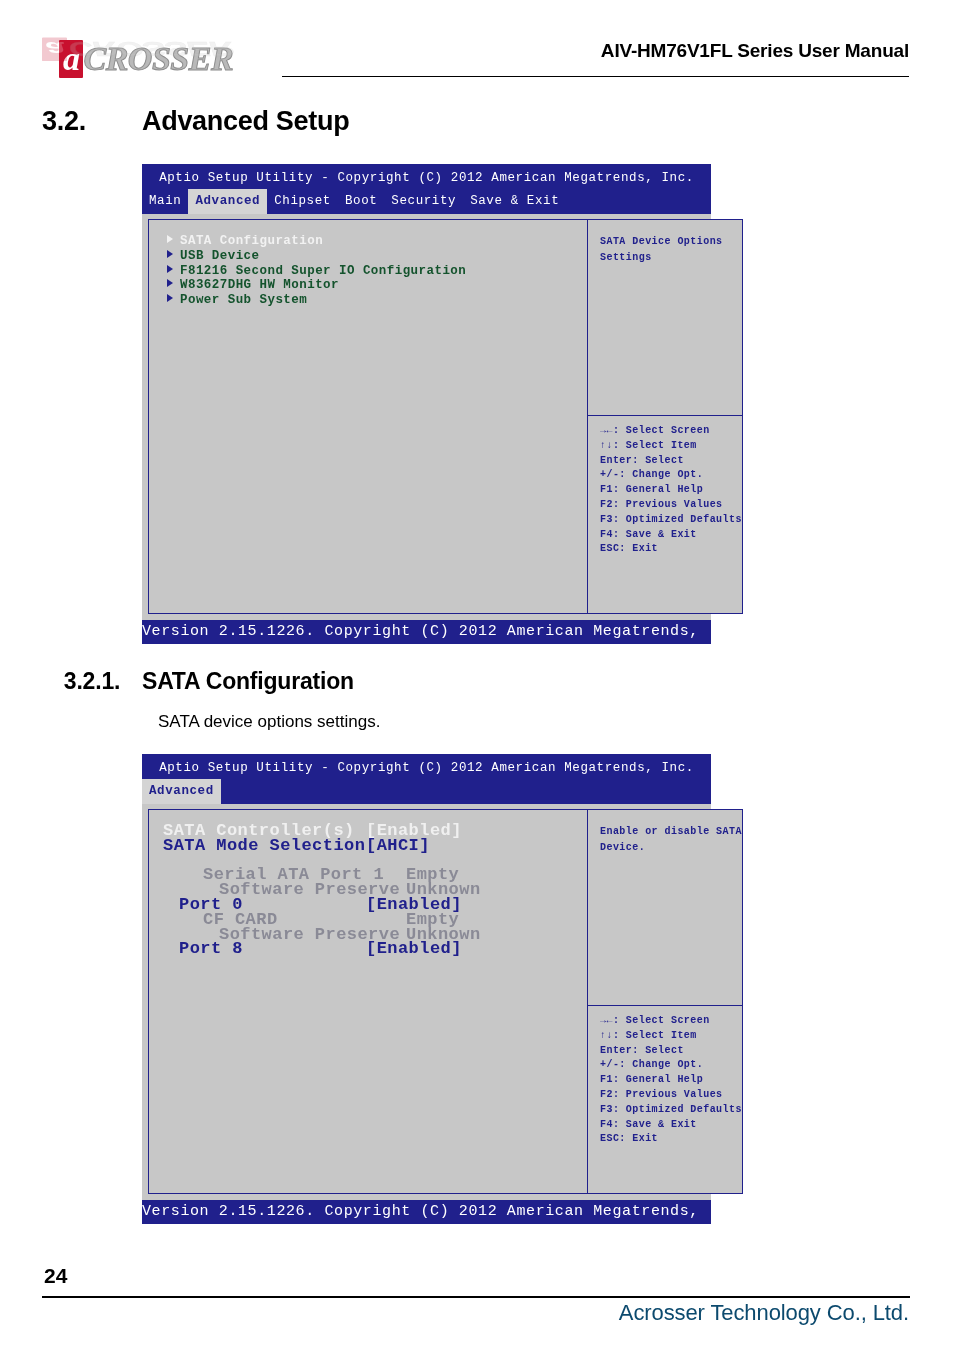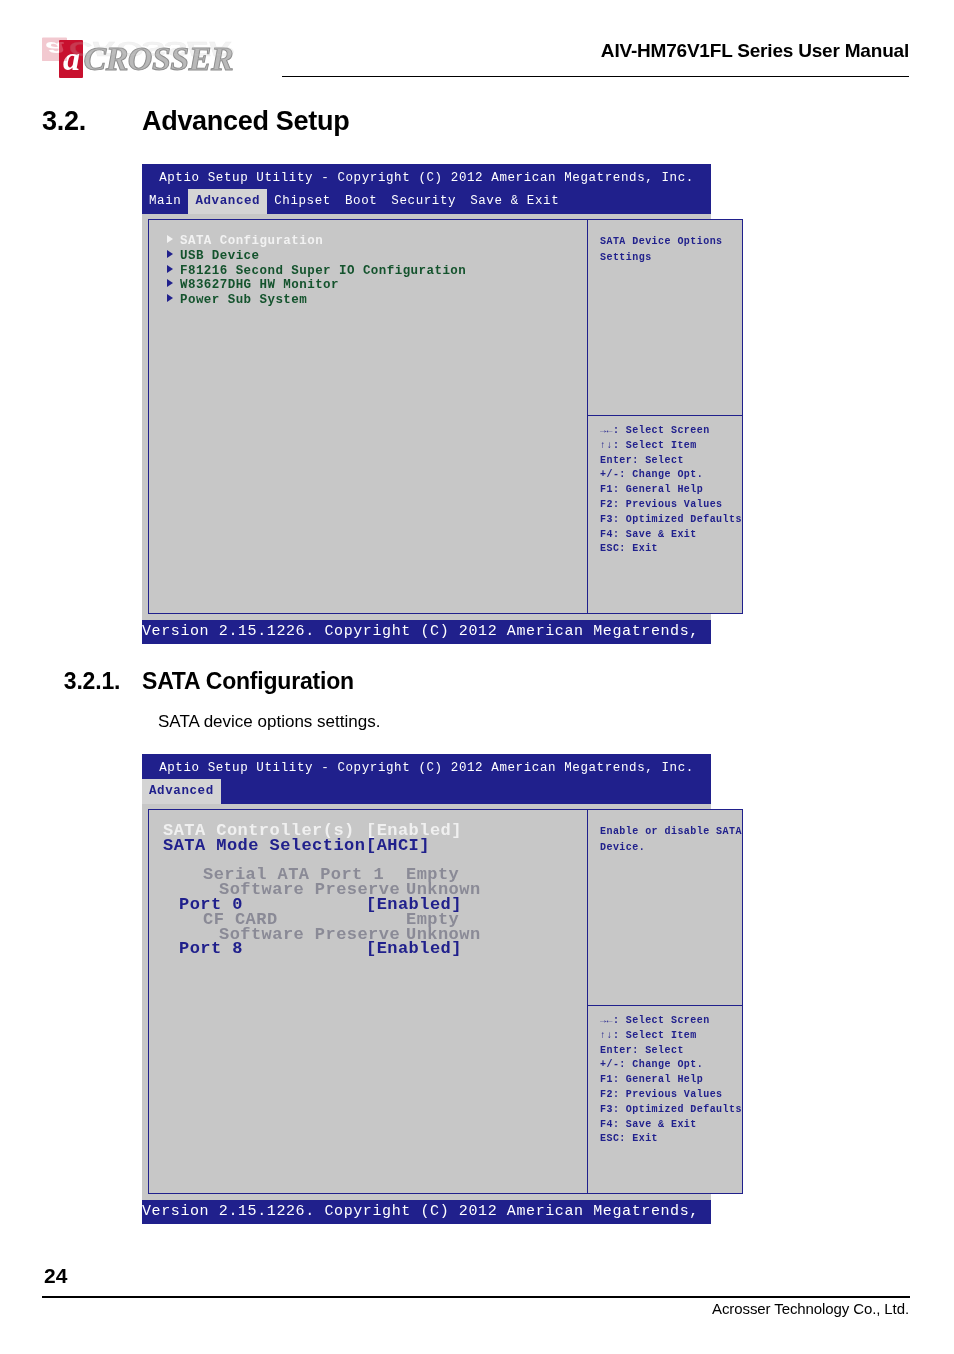--- a/index.html
+++ b/index.html
@@ -253,22 +253,22 @@
   .page-number {
     position: absolute;
     left: 44px; top: 1264px;
     font-size: 21px;
     font-weight: bold;
     color: #000000;
   }
   .footer-company {
     position: absolute;
     right: 45px; top: 1300px;
-    font-size: 15px;
-    color: #000000;
+    font-size: 22px;
+    color: #0c4a6e;
     white-space: nowrap;
     letter-spacing: -0.1px;
   }
 </style>
 </head>
 <body>
 
 <div class="page-header">
   <div class="logo-wrap">
     <div class="logo-main"><span class="logo-a">a</span><span class="logo-rest">CROSSER</span></div>

